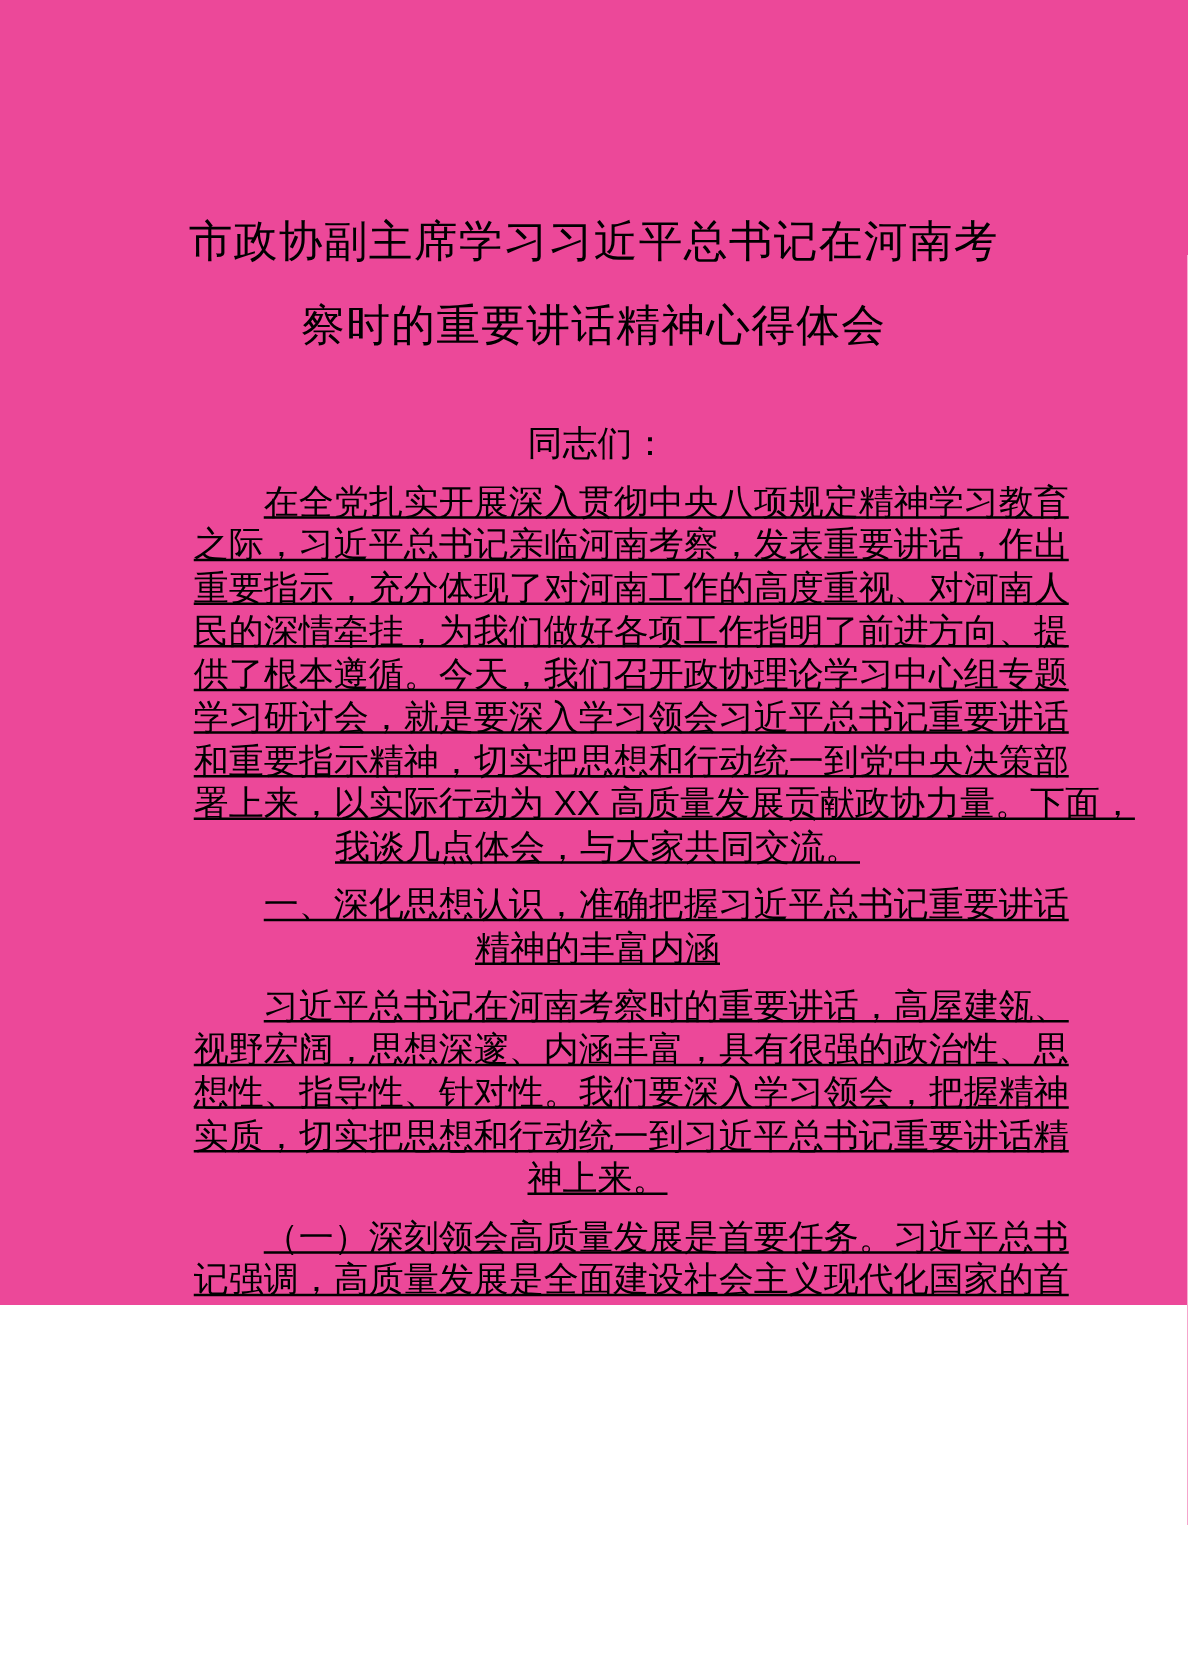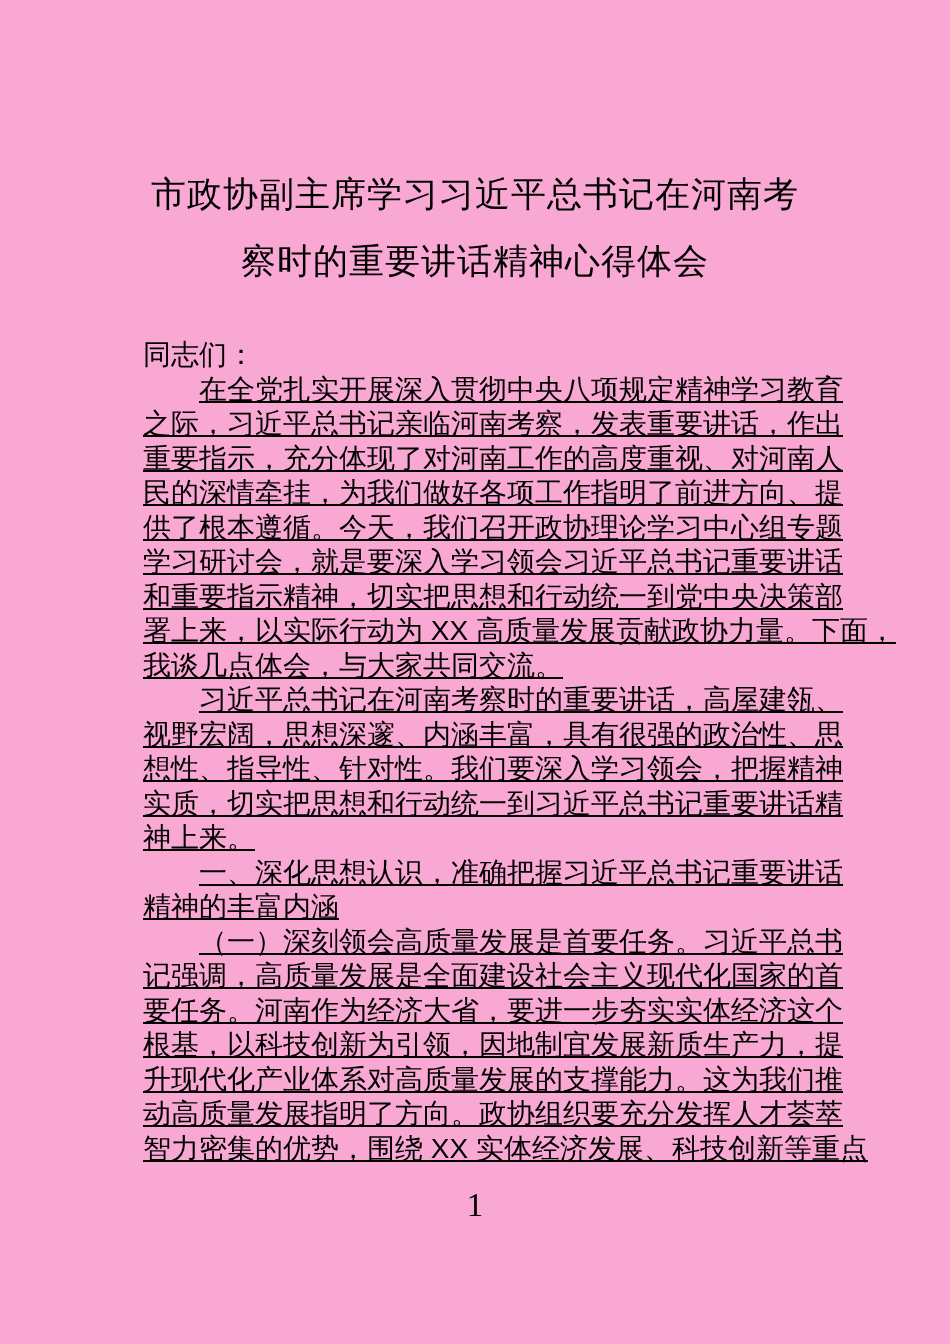--- a/index.html
+++ b/index.html
@@ -3,23 +3,23 @@
 <meta charset="utf-8">
 <style>
   html, body {
     margin: 0;
     padding: 0;
     background: #ffffff;
   }
   .page {
     position: relative;
     width: 950px;
-    height: 1344px;
+    height: 1044px;
     margin: 0 auto;
-    background: #f9a8d4;
+    background: #ec4899;
     color: #000000;
     overflow: hidden;
     font-family: "Liberation Sans", sans-serif;
     font-weight: 500;
   }
   .doc-title {
     padding-top: 160px;
     font-size: 35px;
     line-height: 67px;
     text-align: center;
@@ -27,21 +27,22 @@
     letter-spacing: 1px;
   }
   .doc-body {
     margin: 44px 0 0 143px;
     width: 670px;
     font-size: 28px;
     line-height: 34.5px;
   }
   .block {
     white-space: pre;
-    margin: 0;
+    margin: 12px;
+    text-align: center;
   }
   .block.paragraph,
   .block.heading {
     text-indent: 2em;
     text-decoration: underline;
   }
   .block.salutation {
     text-indent: 0;
   }
   .doc-footer {
@@ -64,27 +65,27 @@
       <div class="block salutation">同志们：</div>
       <div class="block paragraph">在全党扎实开展深入贯彻中央八项规定精神学习教育
 之际，习近平总书记亲临河南考察，发表重要讲话，作出
 重要指示，充分体现了对河南工作的高度重视、对河南人
 民的深情牵挂，为我们做好各项工作指明了前进方向、提
 供了根本遵循。今天，我们召开政协理论学习中心组专题
 学习研讨会，就是要深入学习领会习近平总书记重要讲话
 和重要指示精神，切实把思想和行动统一到党中央决策部
 署上来，以实际行动为 XX 高质量发展贡献政协力量。下面，
 我谈几点体会，与大家共同交流。</div>
+      <div class="block heading">一、深化思想认识，准确把握习近平总书记重要讲话
+精神的丰富内涵</div>
       <div class="block paragraph">习近平总书记在河南考察时的重要讲话，高屋建瓴、
 视野宏阔，思想深邃、内涵丰富，具有很强的政治性、思
 想性、指导性、针对性。我们要深入学习领会，把握精神
 实质，切实把思想和行动统一到习近平总书记重要讲话精
 神上来。</div>
-      <div class="block heading">一、深化思想认识，准确把握习近平总书记重要讲话
-精神的丰富内涵</div>
       <div class="block paragraph">（一）深刻领会高质量发展是首要任务。习近平总书
 记强调，高质量发展是全面建设社会主义现代化国家的首
 要任务。河南作为经济大省，要进一步夯实实体经济这个
 根基，以科技创新为引领，因地制宜发展新质生产力，提
 升现代化产业体系对高质量发展的支撑能力。这为我们推
 动高质量发展指明了方向。政协组织要充分发挥人才荟萃
 智力密集的优势，围绕 XX 实体经济发展、科技创新等重点</div>
     </div>
 
   <div class="doc-footer">1</div>

